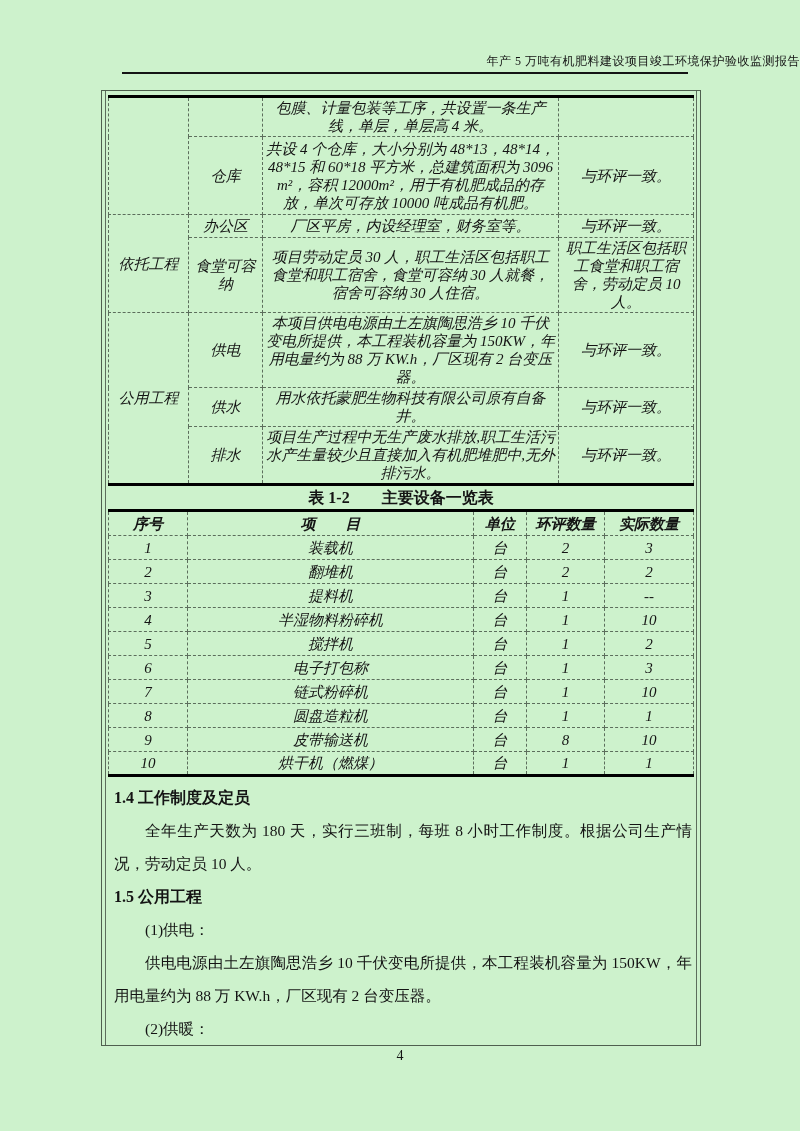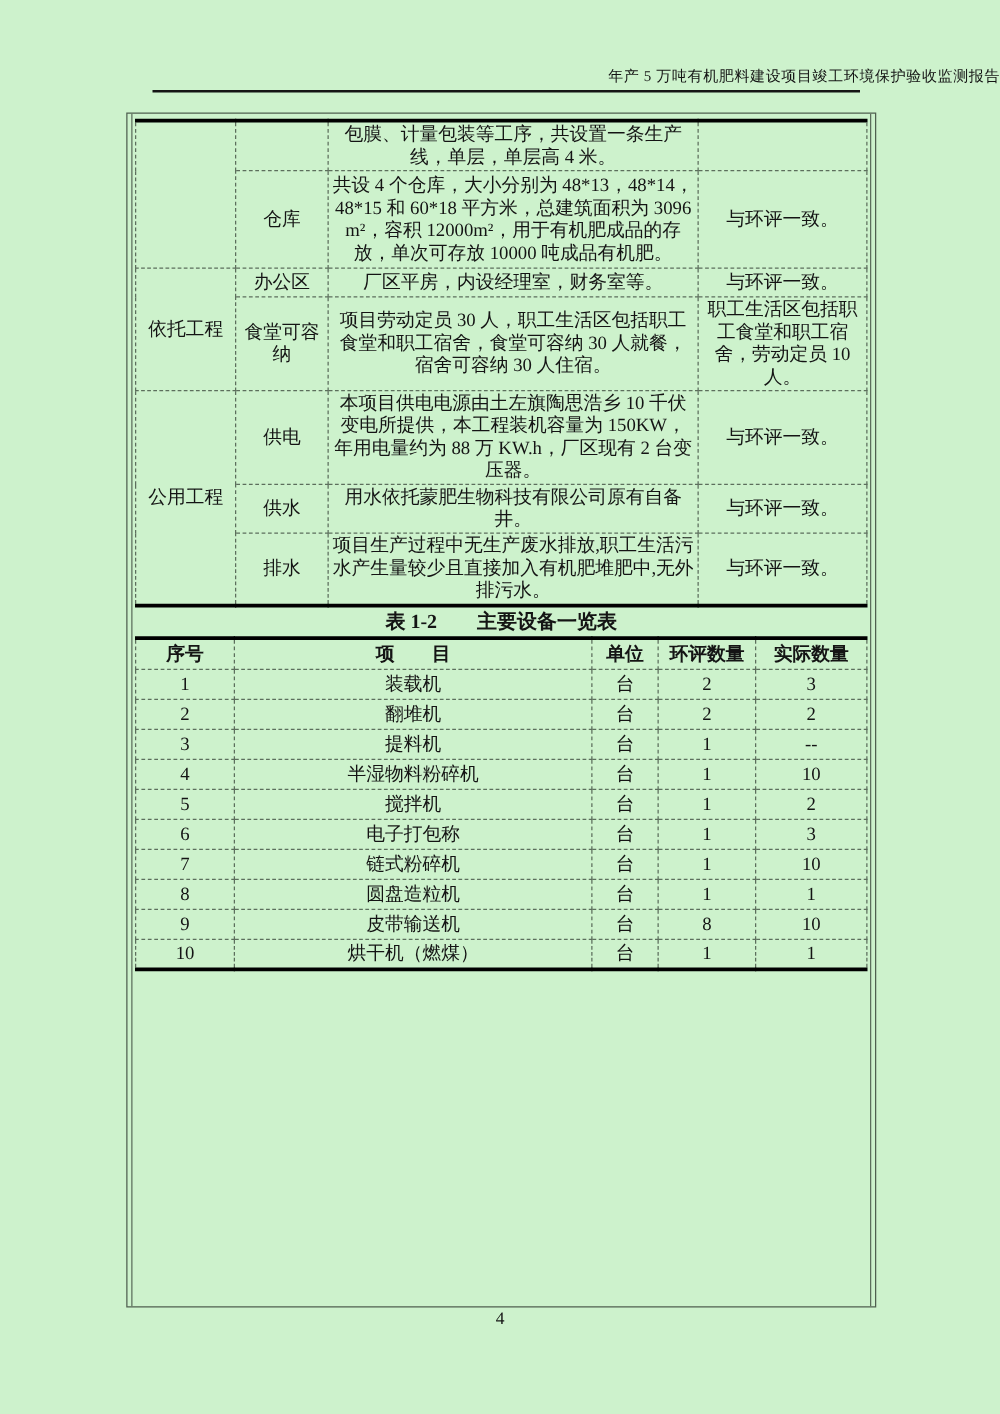--- a/index.html
+++ b/index.html
@@ -19,21 +19,21 @@
   }
   .frame{
     position:absolute;left:101px;top:90px;width:600px;height:956px;
     border:1px solid #4f5f4f;box-sizing:border-box;
   }
   .frame-inner{
     height:100%;margin:0 3px;box-sizing:border-box;
     border-left:1px solid #5c6e5c;border-right:1px solid #5c6e5c;
     padding-top:4px;overflow:hidden;
   }
-  table{border-collapse:collapse;table-layout:fixed;width:585px;margin:0 auto;}
+  table{border-collapse:collapse;table-layout:fixed;width:585px;margin:0 auto;font-style:italic;}
   .t1,.t2{border-top:3px solid #000;border-bottom:3px solid #000;}
   td,th{
     border:1px dashed #5c6e5c;
     font-size:15px;text-align:center;vertical-align:middle;
     padding:1px 2px;word-break:break-all;overflow:hidden;
   }
   .t1 td{line-height:18px;}
   .t1 .tr1{height:38px;} .t1 .tr2{height:78px;} .t1 .tr3{height:23px;}
   .t1 .tr4{height:55px;} .t1 .tr5{height:53px;} .t1 .tr6{height:21px;}
   .t1 .tr7{height:55px;}
@@ -197,17 +197,26 @@
       <tr class="r">
         <td>10</td>
         <td>烘干机（燃煤）</td>
         <td>台</td>
         <td>1</td>
         <td>1</td>
       </tr>
     </tbody>
       </table>
 
+    <div class="body-text">
+      <div class="sec-heading">1.4 工作制度及定员</div>
+      <p class="para">全年生产天数为 180 天，实行三班制，每班 8 小时工作制度。根据公司生产情况，劳动定员 10 人。</p>
+      <div class="sec-heading">1.5 公用工程</div>
+      <p class="para">(1)供电：</p>
+      <p class="para">供电电源由土左旗陶思浩乡 10 千伏变电所提供，本工程装机容量为 150KW，年用电量约为 88 万 KW.h，厂区现有 2 台变压器。</p>
+      <p class="para">(2)供暖：</p>
+
+    </div>
 
   </div>
 </div>
 
 <div class="page-number">4</div>
 
 </body></html>

